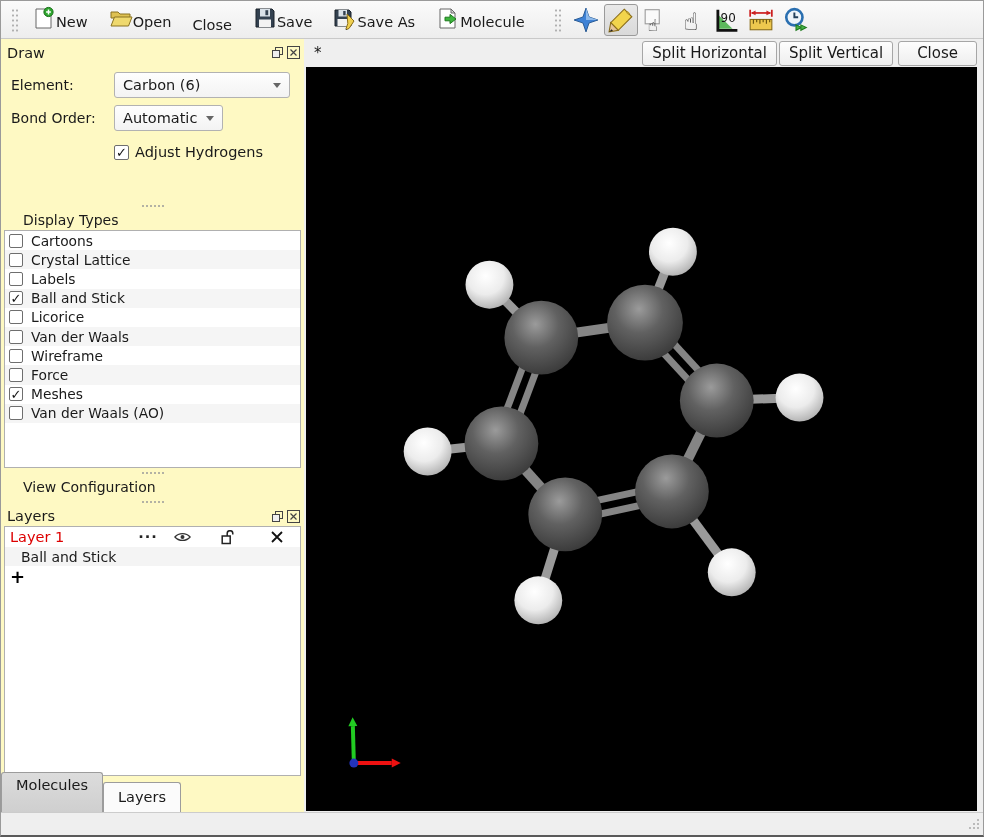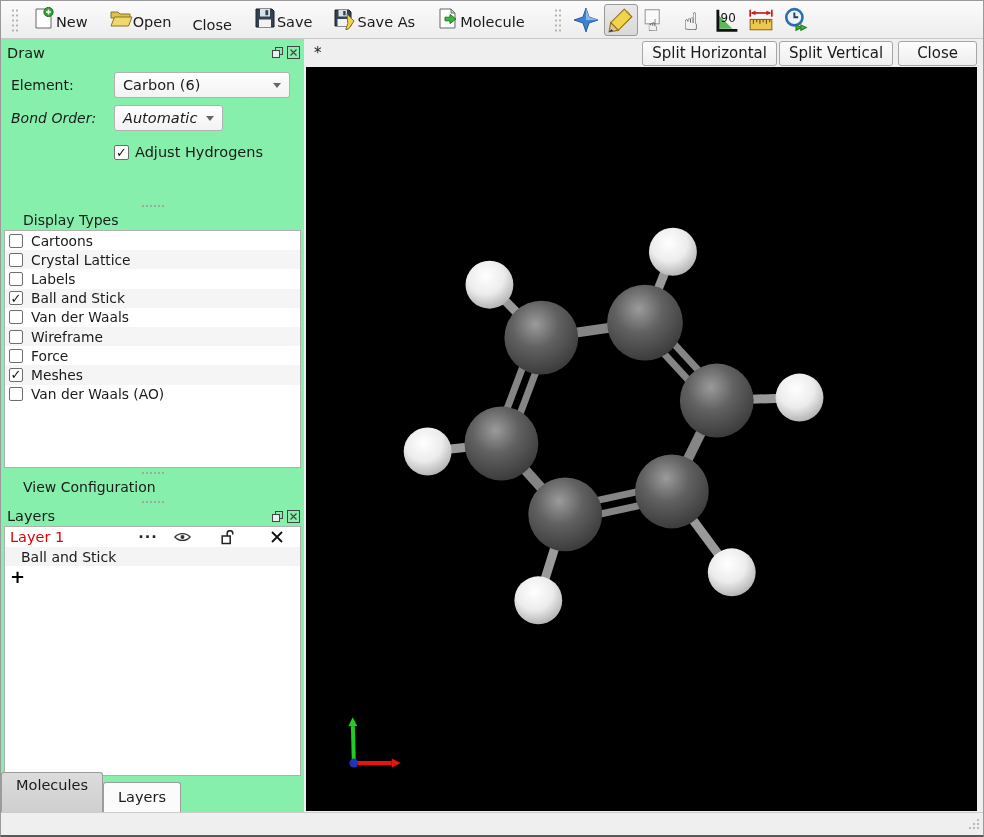--- a/index.html
+++ b/index.html
@@ -12,21 +12,21 @@
   .tb-handle { width:7px; height:24px; margin-right:8px; background-image:radial-gradient(circle,#b0b0b0 1px,transparent 1.2px); background-size:4px 5px; }
   .tbtn { display:inline-flex; align-items:flex-end; padding:3px 6px; margin-right:9px; font-size:14.5px; border-radius:3px; cursor:default; }
   .tbtn .ticon { width:24px; height:24px; display:inline-block; }
   .tbtn .ticon svg { width:24px; height:24px; display:block; }
   .tool { width:34px; height:32px; display:inline-flex; align-items:center; justify-content:center; margin-right:1px; border:1px solid transparent; border-radius:3px; }
   .tool svg { width:26px; height:26px; display:block; }
   .tool.selected { background:linear-gradient(#e9e9e9,#d9d9d9); border:1px solid #9a9a9a; }
 
   
   .main { flex:1 1 auto; display:flex; min-height:0; }
-  .dock { width:303px; flex:0 0 303px; display:flex; flex-direction:column; background:#86efac; padding-top:2px; }
+  .dock { width:303px; flex:0 0 303px; display:flex; flex-direction:column; background:#fef9c3; padding-top:2px; }
   .dock-header { height:23px; display:flex; align-items:center; padding:0 4px 0 6px; font-size:14.5px; }
   .dock-header .spacer { flex:1; }
   .mini-icon { width:13px; height:13px; margin-left:3px; display:inline-block; }
   .mini-icon svg { width:13px; height:13px; display:block; }
 
   .form-row { display:flex; align-items:center; margin-top:8px; padding-left:10px; font-size:14px; }
   .form-row .flabel { width:103px; }
   .combo { height:26px; display:inline-flex; align-items:center; background:linear-gradient(#fefefe,#f3f3f3); border:1px solid #b2b2b2; border-radius:3px; padding:0 8px; font-size:14.5px; }
   .combo .arrow { width:0; height:0; border-left:4px solid transparent; border-right:4px solid transparent; border-top:5px solid #666; margin-left:auto; }
   .combo-element { width:176px; }
@@ -215,21 +215,21 @@
       </div>
 
       <div class="form-row">
         <span class="flabel">Element:</span>
         <span class="combo combo-element">
           <span>Carbon (6)</span>
           <span class="arrow"></span>
         </span>
       </div>
 
-      <div class="form-row" style="margin-top:7px;font-style:italic;">
+      <div class="form-row" style="margin-top:7px;">
         <span class="flabel">Bond Order:</span>
         <span class="combo combo-bond">
           <span>Automatic</span>
           <span class="arrow"></span>
         </span>
       </div>
 
       <div class="checkbox-row">
         <span class="cbox" id="adjust-h-checkbox">✓</span>
         <span>Adjust Hydrogens</span>
@@ -249,20 +249,24 @@
             <span class="cbox"></span>
             <span>Crystal Lattice</span>
           </div>
           <div class="dt-row">
             <span class="cbox"></span>
             <span>Labels</span>
           </div>
           <div class="dt-row">
             <span class="cbox">✓</span>
             <span>Ball and Stick</span>
+          </div>
+          <div class="dt-row">
+            <span class="cbox"></span>
+            <span>Licorice</span>
           </div>
           <div class="dt-row">
             <span class="cbox"></span>
             <span>Van der Waals</span>
           </div>
           <div class="dt-row">
             <span class="cbox"></span>
             <span>Wireframe</span>
           </div>
           <div class="dt-row">

